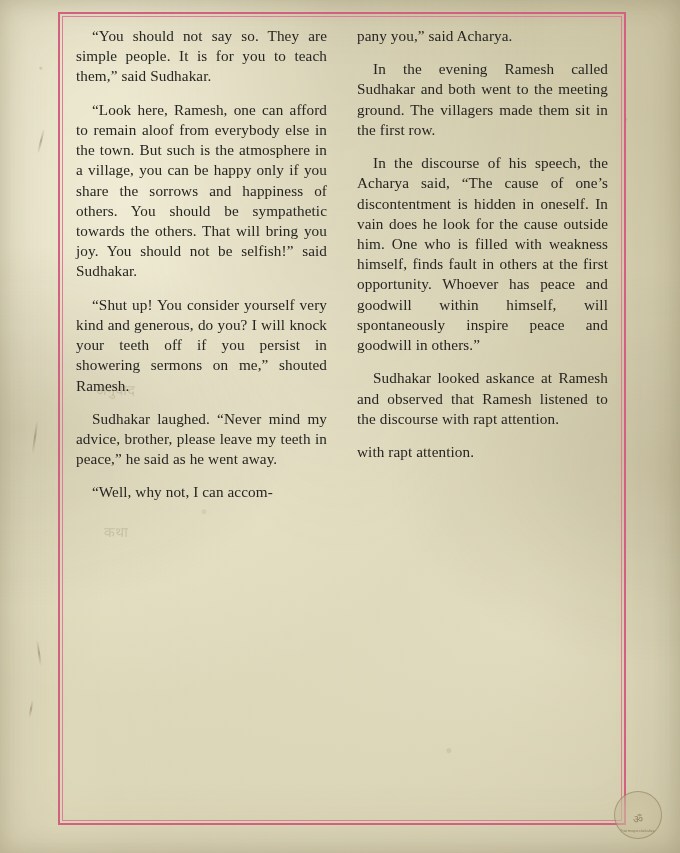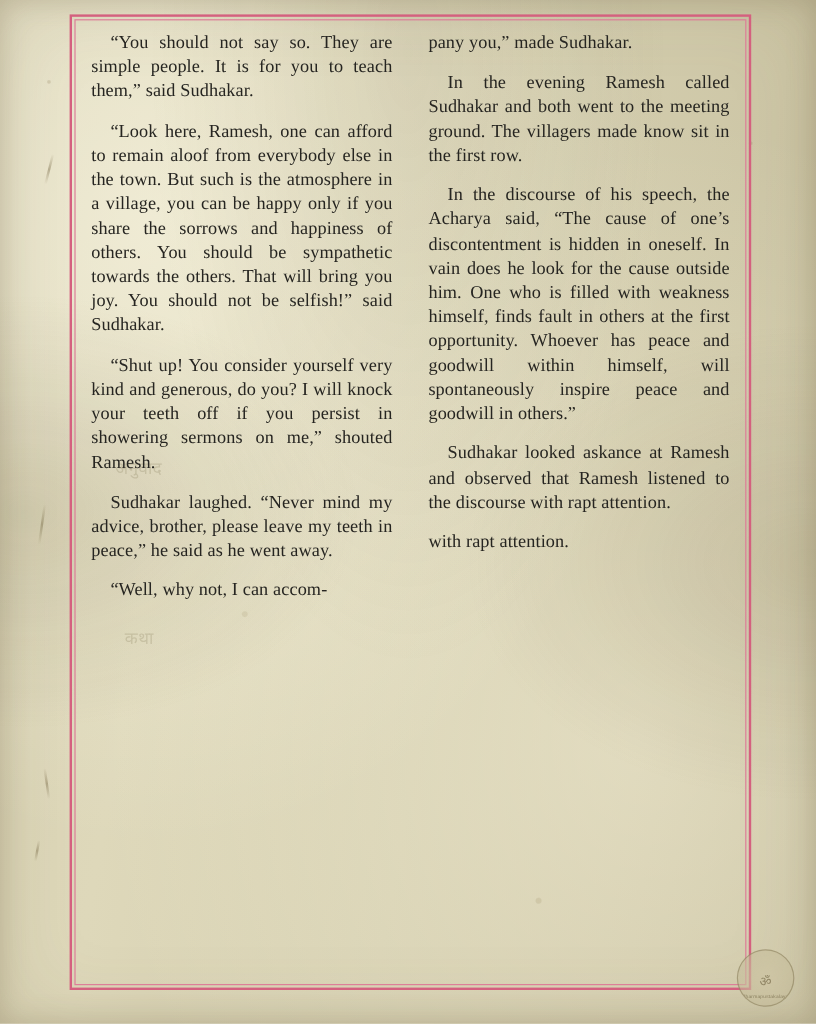--- a/index.html
+++ b/index.html
@@ -183,22 +183,22 @@
 
     <div class="column">
       <p class="para">“You should not say so. They are simple people. It is for you to teach them,” said Sudhakar.</p>
       <p class="para">“Look here, Ramesh, one can afford to remain aloof from everybody else in the town. But such is the atmosphere in a village, you can be happy only if you share the sorrows and happiness of others. You should be sympathetic towards the others. That will bring you joy. You should not be selfish!” said Sudhakar.</p>
       <p class="para">“Shut up! You consider yourself very kind and generous, do you? I will knock your teeth off if you persist in showering sermons on me,” shouted Ramesh.</p>
       <p class="para">Sudhakar laughed. “Never mind my advice, brother, please leave my teeth in peace,” he said as he went away.</p>
       <p class="para last">“Well, why not, I can accom-</p>
     </div>
 
     <div class="column">
-      <p class="para noindent">pany you,” made Sudhakar.</p>
-      <p class="para">In the evening Ramesh called Sudhakar and both went to the meeting ground. The villagers made know sit in the first row.</p>
+      <p class="para noindent">pany you,” said Acharya.</p>
+      <p class="para">In the evening Ramesh called Sudhakar and both went to the meeting ground. The villagers made them sit in the first row.</p>
       <p class="para">In the discourse of his speech, the Acharya said, “The cause of one’s discontentment is hidden in oneself. In vain does he look for the cause outside him. One who is filled with weakness himself, finds fault in others at the first opportunity. Whoever has peace and goodwill within himself, will spontaneously inspire peace and goodwill in others.”</p>
       <p class="para">Sudhakar looked askance at Ramesh and observed that Ramesh listened to the discourse with rapt attention.</p>
       <p class="para noindent last">with rapt attention.</p>
     </div>
 
   </div>
 
   <div id="stamp">
     <span class="stamp-mark">ॐ</span>
     <span class="stamp-text">dharmapustakalaya</span>

